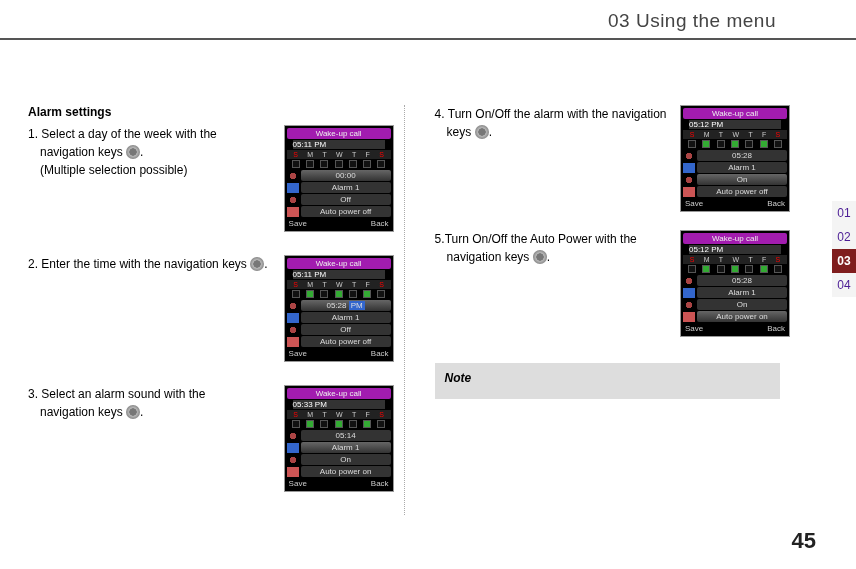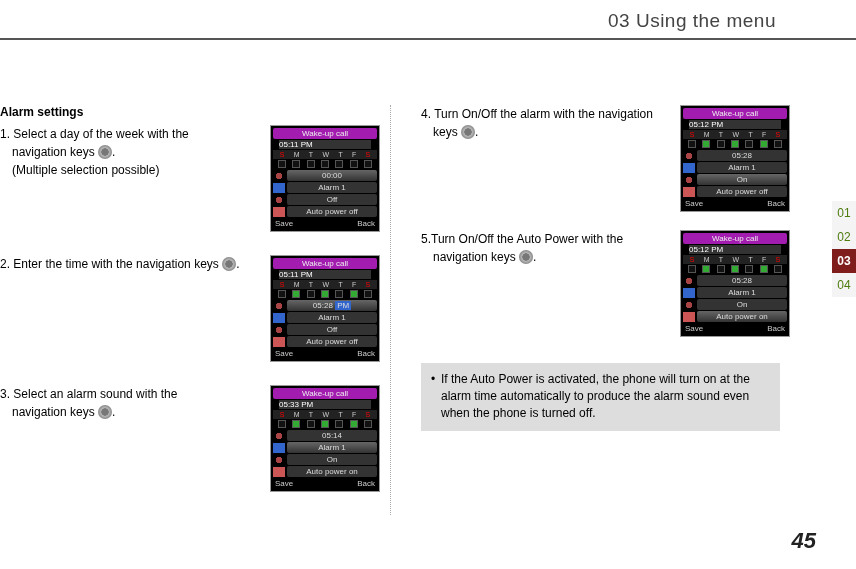--- a/index.html
+++ b/index.html
@@ -31,21 +31,21 @@
   .side-tabs {
     position: absolute;
     right: 0;
     top: 201px;
     width: 24px;
   }
   .side-tab {
     width: 24px;
     height: 24px;
     font-size: 12px;
-    color: #4d7c0f;
+    color: #4c1d95;
     background: #f4f4f4;
     display: flex;
     align-items: center;
     justify-content: center;
   }
   .side-tab.active {
     background: #7f1d1d;
     color: #fff;
     font-weight: bold;
   }
@@ -53,21 +53,21 @@
     position: absolute;
     top: 105px;
     left: 0;
     width: 780px;
     display: flex;
   }
   .col {
     width: 390px;
     position: relative;
   }
-  .col-left { padding-right: 10px; }
+  .col-left { padding-right: 10px; margin-left: 28px; }
   .col-right { padding-left: 30px; border-left: 1px dotted #aaa; }
   .section-title {
     font-size: 12px;
     font-weight: bold;
     margin-bottom: 6px;
   }
   .step {
     display: flex;
     align-items: flex-start;
     margin-bottom: 10px;
@@ -128,21 +128,20 @@
   .note-box ul { list-style: none; padding-left: 0;}
   .note-box li { position: relative; padding-left: 10px; line-height: 1.4;}
   .note-box li::before { content: "•"; position: absolute; left: 0; top: 0;}
 
   .page-num {
     position: absolute;
     bottom: 15px;
     right: 40px;
     font-size: 22px;
     font-weight: bold;
-    font-style: italic;
     color: #222;
   }
 </style>
 </head>
 <body>
 
 <div class="header">03 Using the menu</div>
 <div class="header-line"></div>
 
 <div class="side-tabs">
@@ -416,20 +415,18 @@
             <span class="bar hl">Auto power on</span>
           </div>
         <div class="ps-foot">
             <span>Save</span>
             <span>Back</span>
           </div>
       </div>
     </div>
 
     <div class="note-box">
-      <ul>
-        <li>If the Auto Power is activated, the phone will turn on at the alarm time automatically to produce the alarm sound even when the phone is turned off.</li>
-      </ul>
+      <div class="note-title">Note</div>
     </div>
   </div>
 </div>
 
 <div class="page-num">45</div>
 
 </body></html>

